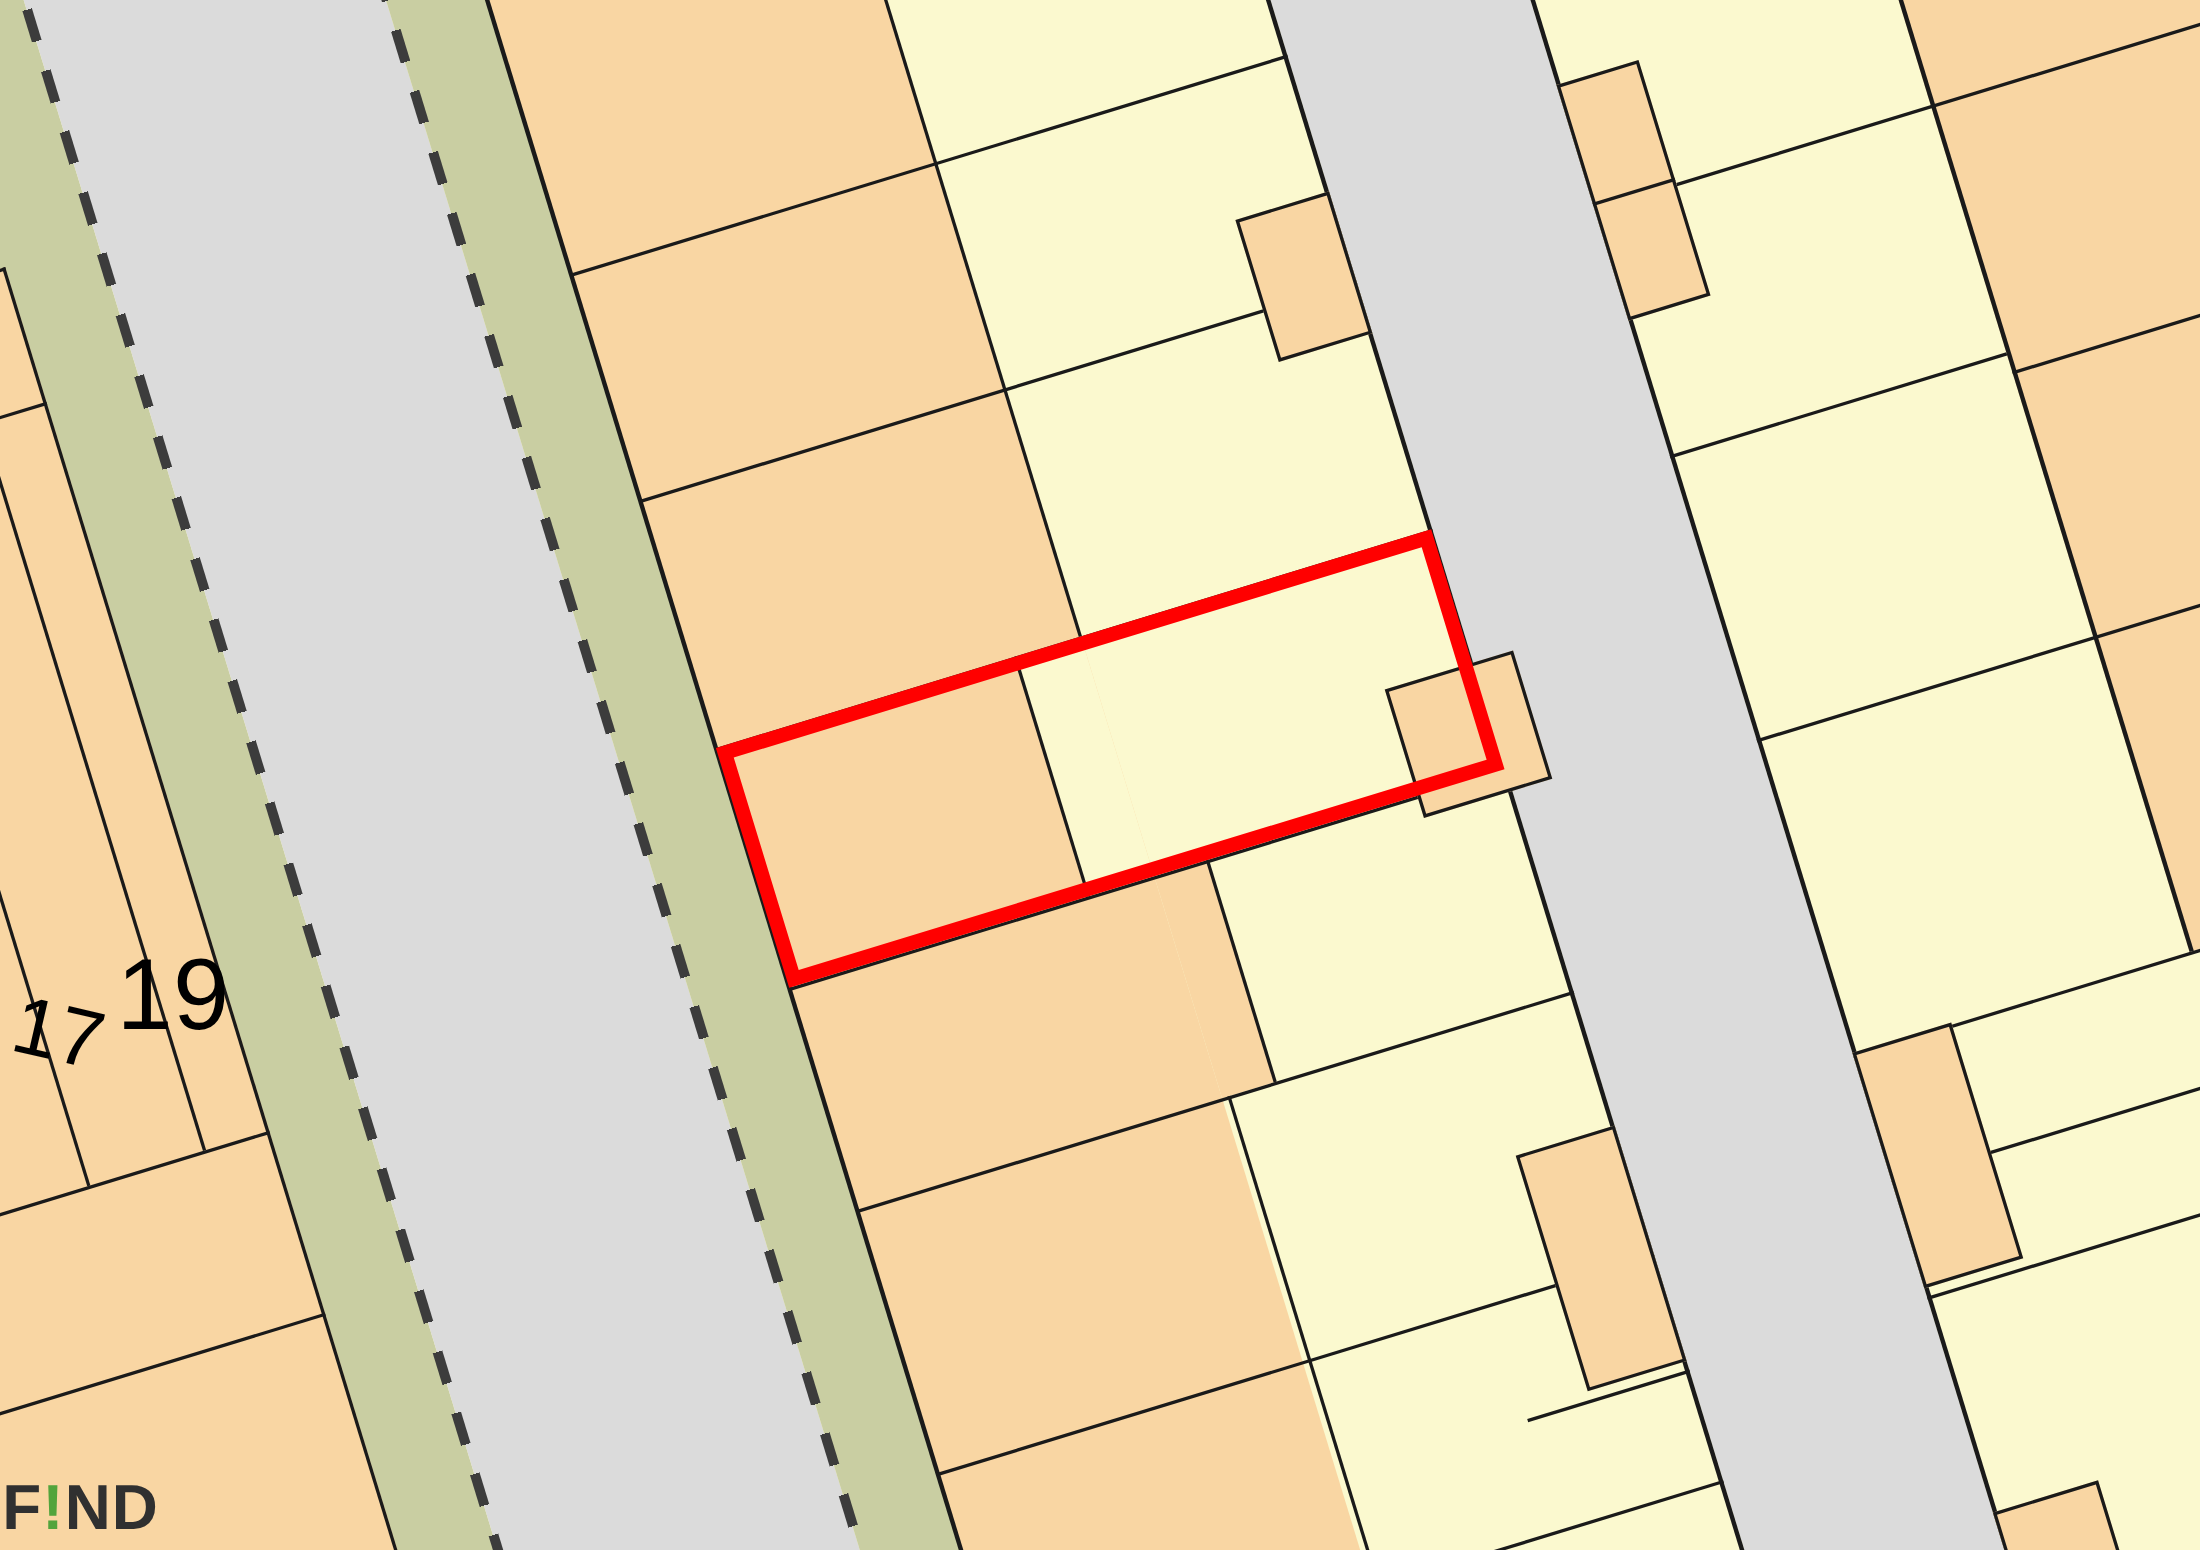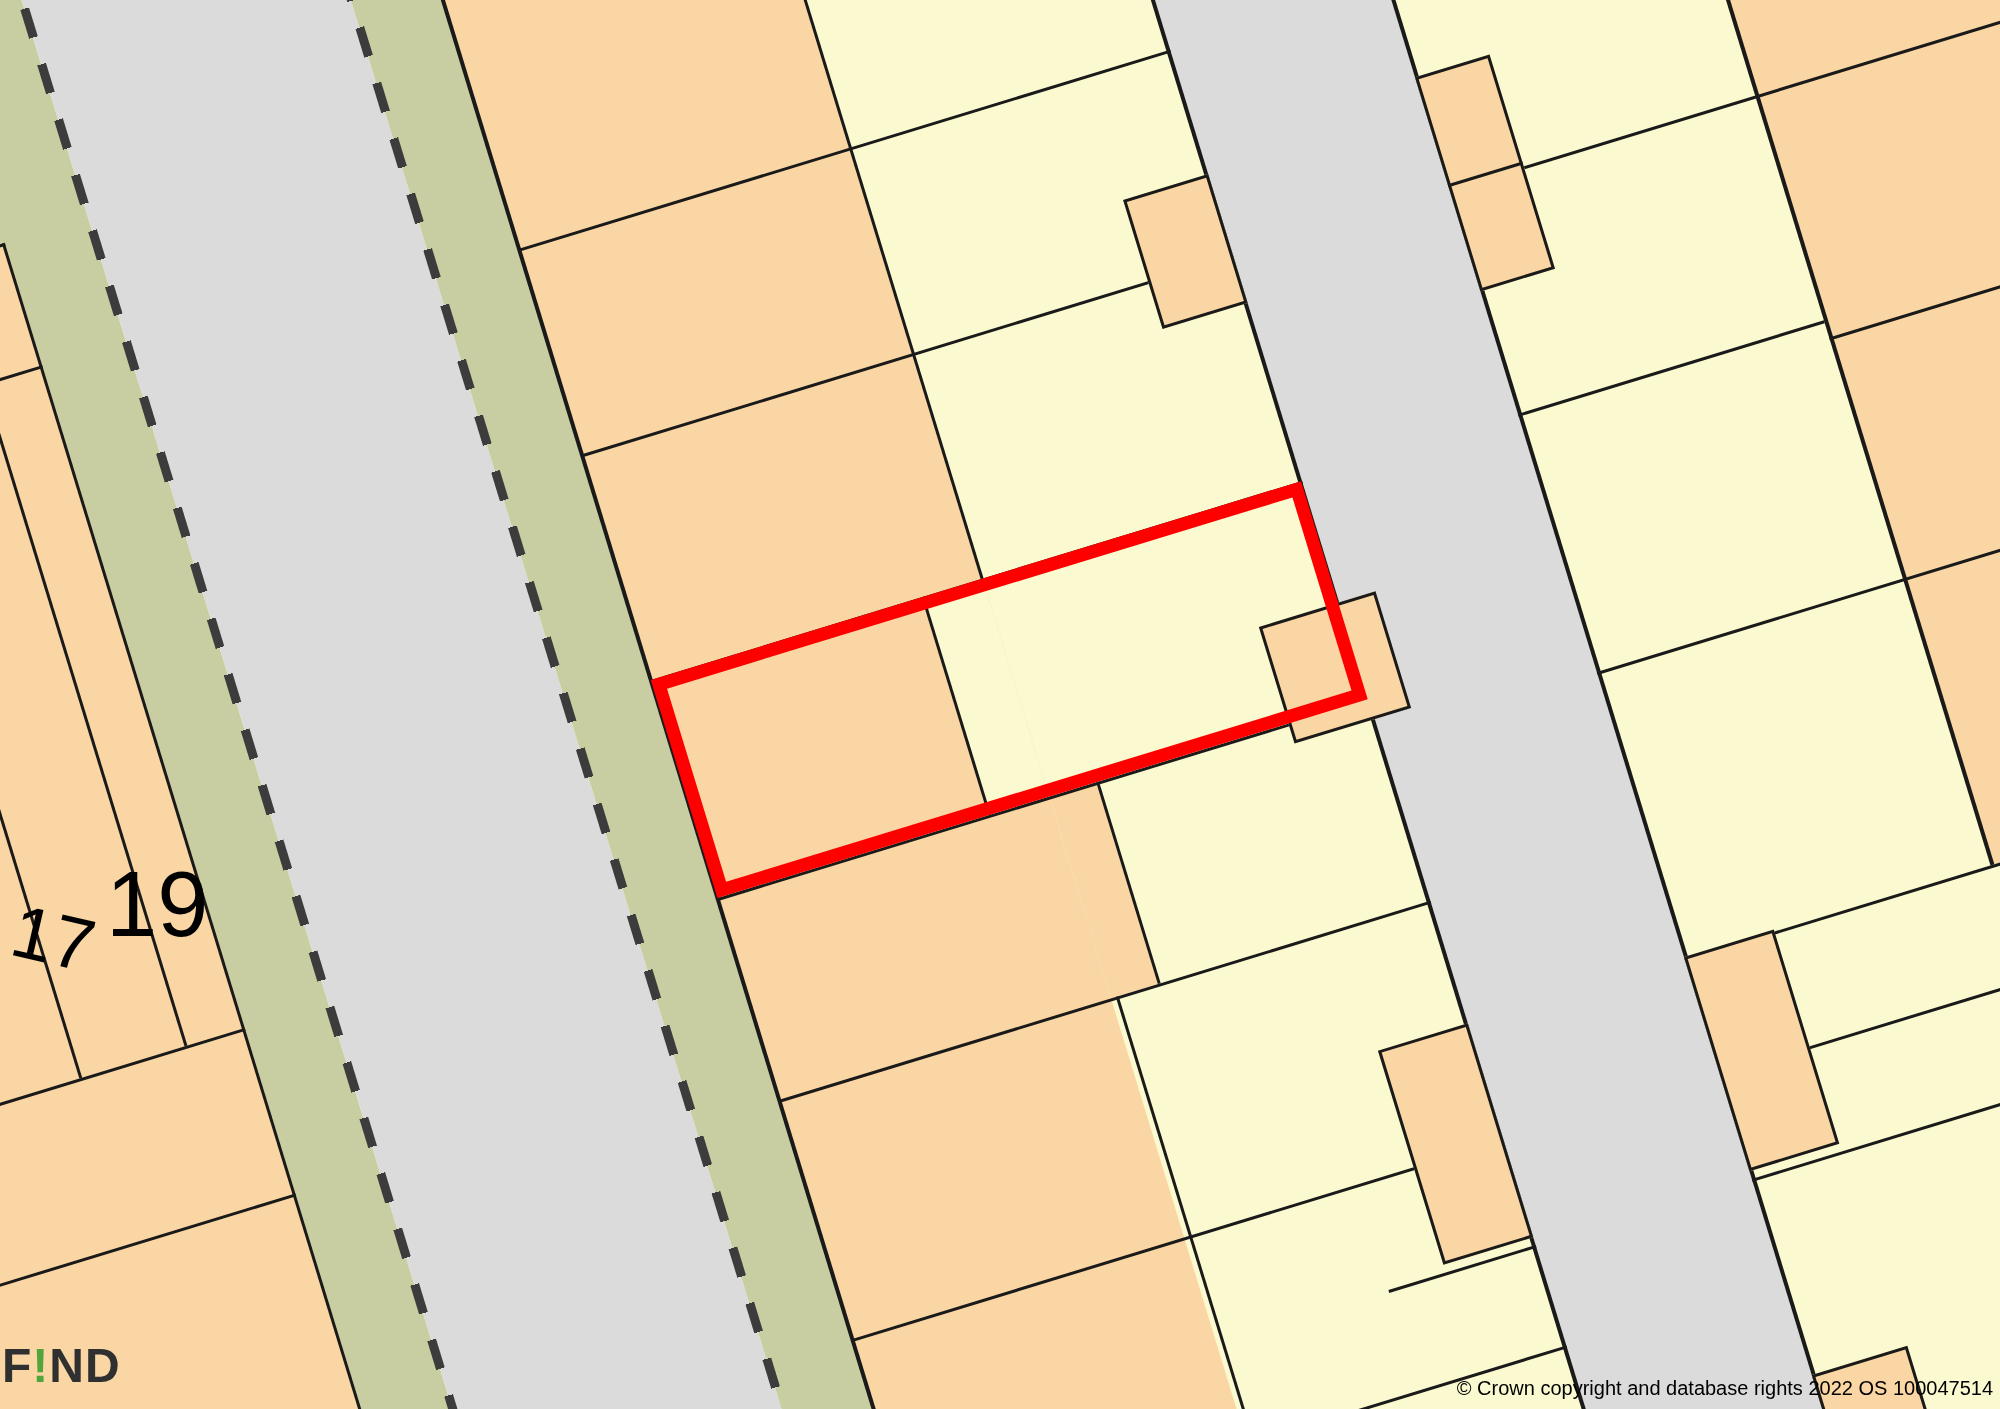--- a/index.html
+++ b/index.html
@@ -42,21 +42,21 @@
   }
   .parcel-label{
     position:absolute;
     color:#000;
     line-height:1;
   }
   #label-17{left:12px;top:902px;font-size:74px;transform:rotate(13deg);}
   #label-18{left:106px;top:858px;font-size:92px;}
   #logo{
     position:absolute;left:2px;top:1342px;
-    font-size:48px;font-weight:bold;letter-spacing:1px;line-height:1;
+    font-size:58px;font-weight:bold;letter-spacing:1px;line-height:1;
     color:var(--logo-dark);
   }
   #logo .bang{color:var(--logo-green);}
   #copyright{
     position:absolute;right:7px;top:1377px;
     font-size:20px;color:#000;
   }
 </style>
 </head>
 <body>
@@ -120,14 +120,13 @@
     <div class="building" style="left:1830px;top:1945px;width:100px;height:145px;"></div>
 
     <div id="red-plot" style="left:923px;top:941px;width:680px;height:228px;"></div>
   </div>
 
   <div class="parcel-label" id="label-17">17</div>
   <div class="parcel-label" id="label-18">19</div>
 
   <div id="logo"><span>F</span><span class="bang">!</span><span>ND</span></div>
 
-  <div id="copyright">© Crown copyright and database rights 2022 OS 100047514</div>
 </div>
 
 </body></html>

